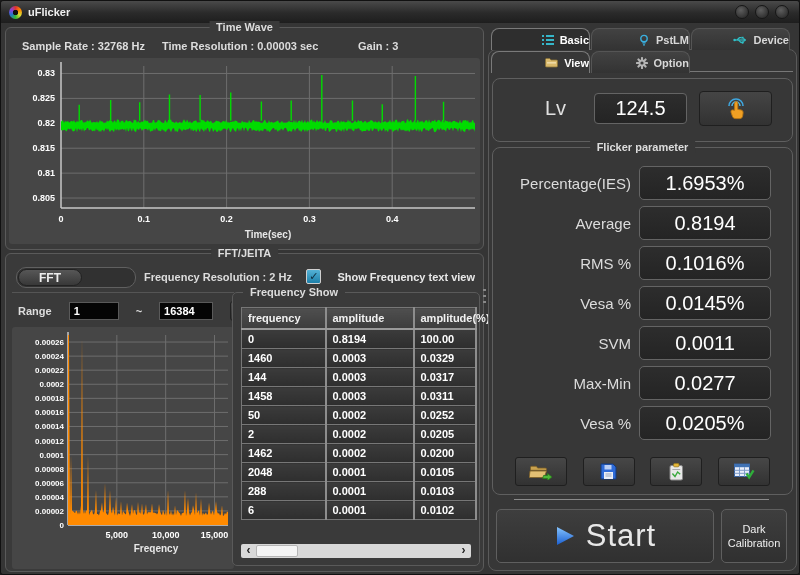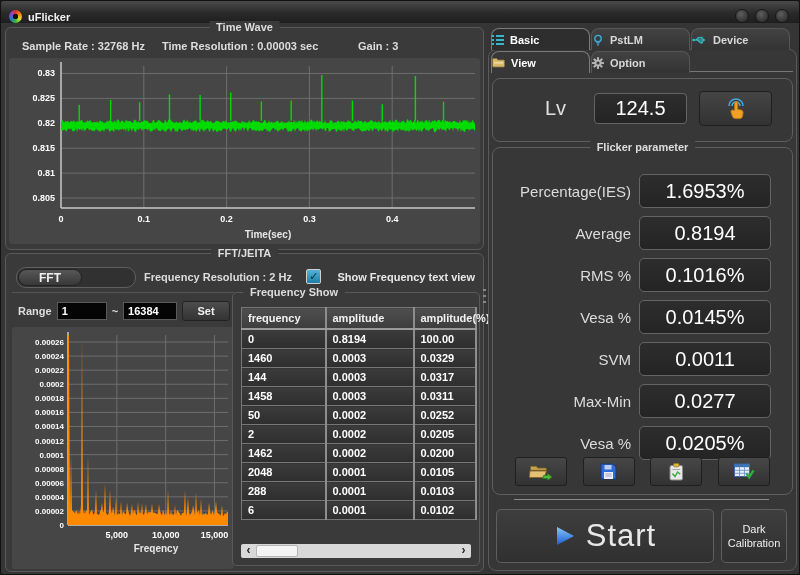--- a/index.html
+++ b/index.html
@@ -1,21 +1,21 @@
 <!DOCTYPE html>
 <html><head>
 <meta charset="utf-8">
 <style>
   html,body{margin:0;padding:0;width:800px;height:575px;overflow:hidden;background:#1b1b1b;
     font-family:"Liberation Sans","DejaVu Sans",sans-serif;}
   .window{position:absolute;inset:0;background:#353535;border:1px solid #111;border-radius:3px;}
   
   .titlebar{position:absolute;top:0;left:0;right:0;height:22px;
     background:linear-gradient(180deg,#4a4a4a,#2a2a2a 55%,#1e1e1e);
-    display:flex;align-items:flex-end;border-radius:3px 3px 0 0;}
+    display:flex;align-items:center;border-radius:3px 3px 0 0;}
   .app-icon{width:13px;height:13px;border-radius:50%;margin:0 6px 0 8px;
     background:radial-gradient(circle at 50% 50%,#111 0 2.5px,transparent 3px),
       conic-gradient(#d33 0deg,#f80 60deg,#dd3 120deg,#3b3 180deg,#27c 240deg,#84d 300deg,#d33 360deg);}
   .title{color:#f0f0f0;font-size:11px;font-weight:bold;}
   .win-btns{margin-left:auto;display:flex;gap:6px;padding-right:10px;}
   .winbtn{width:12px;height:12px;border-radius:50%;border:1px solid #171717;
     background:radial-gradient(circle at 40% 35%,#5e5e5e,#333 70%);}
   
   .panel{position:absolute;background:#3a3a3a;border:1px solid #5a5a5a;border-radius:6px;}
   .legend{position:absolute;top:-7px;font-size:11px;font-weight:bold;color:#ddd;
@@ -35,21 +35,21 @@
     background:linear-gradient(#575757,#383838);border:1px solid #222;
     color:#eee;font-size:12px;font-weight:bold;display:flex;align-items:center;justify-content:center;}
   .freq-res{position:absolute;left:138px;top:17px;font-size:11px;font-weight:bold;color:#ddd;}
   .chk{position:absolute;right:8px;top:15px;display:flex;align-items:center;gap:5px;cursor:default;}
   .chk .box{width:13px;height:13px;border:1px solid #cfcfcf;border-radius:2px;
     background:linear-gradient(#54b2d6,#1c7fa9);color:#0d2b3c;font-size:11px;line-height:12px;
     text-align:center;font-weight:bold;}
   .chk .lbl{font-size:11px;font-weight:bold;color:#e8e8e8;margin-left:11px;}
   .fft-div{position:absolute;top:38px;left:6px;width:222px;border-top:1px solid #555;}
   .fft-left{position:absolute;left:6px;top:40px;width:222px;bottom:4px;}
-  .range-row{position:absolute;left:6px;top:7px;display:flex;align-items:center;gap:5px;}
+  .range-row{position:absolute;left:6px;top:7px;display:flex;align-items:center;gap:17px;}
   .range-row .rl{font-size:11px;font-weight:bold;color:#ddd;}
   .range-row input{background:#050505;color:#fff;border:1px solid #5a5a5a;font-size:11px;
     font-weight:bold;height:14px;padding:1px 4px;font-family:inherit;}
   .inp-from{width:40px;} .inp-to{width:44px;}
   .tilde{color:#ddd;font-size:11px;font-weight:bold;}
   .set-btn{background:linear-gradient(#4d4d4d,#343434);border:1px solid #222;border-radius:3px;
     color:#eee;font-size:11px;font-weight:bold;height:20px;width:48px;font-family:inherit;}
   #fft-svg{position:absolute;left:0;top:33px;}
   
   .freq-list{position:absolute;left:226px;right:3px;top:38px;bottom:5px;
@@ -65,39 +65,39 @@
   .hscroll{position:absolute;left:8px;right:8px;bottom:7px;height:14px;background:#d8d8d8;
     border-radius:2px;display:flex;align-items:stretch;}
   .hscroll .arr{width:15px;text-align:center;color:#222;font-size:12px;line-height:13px;font-weight:bold;}
   .hscroll .track{flex:1;position:relative;}
   .hscroll .thumb{position:absolute;left:0;top:1px;bottom:1px;width:40px;background:#f4f4f4;
     border:1px solid #b5b5b5;border-radius:2px;}
   
   .right-col{position:absolute;left:487px;top:25px;width:309px;height:545px;}
   .right-body{position:absolute;left:0;right:0;top:23px;bottom:0;background:#373737;
     border:1px solid #5a5a5a;border-radius:8px;}
-  .tab{position:absolute;height:21px;width:97px;display:flex;align-items:center;justify-content:flex-start;
+  .tab{position:absolute;height:21px;width:97px;display:flex;align-items:center;justify-content:flex-end;
     gap:6px;font-size:11px;font-weight:bold;color:#d8d8d8;border:1px solid #555;border-bottom:none;
     border-radius:8px 8px 0 0;background:linear-gradient(#424242,#333);z-index:2;}
   .tab.active{background:#2e2e2e;border-color:#7a7a7a;color:#fff;}
   .tab.active.row2{background:#373737;}
   .tabline2{position:absolute;top:45px;left:202px;right:4px;border-top:1px solid #777;z-index:2;}
   .gbox{position:absolute;left:4px;right:4px;border:1px solid #5f5f5f;border-radius:8px;background:#373737;}
   .right-col .legend{background:#373737;}
   .view-box{top:52px;height:62px;}
   .lv-label{position:absolute;left:52px;top:18px;font-size:20px;color:#e0e0e0;}
   .lv-value{position:absolute;left:101px;top:14px;width:91px;height:29px;line-height:29px;
     text-align:center;font-size:20px;color:#fff;background:linear-gradient(#2d2d2d,#242424);
     border:1px solid #646464;border-radius:4px;}
   .touch-btn{position:absolute;left:206px;top:12px;width:71px;height:33px;
     background:linear-gradient(#454545,#323232);border:1px solid #1f1f1f;border-radius:4px;
     display:flex;align-items:center;justify-content:center;}
   .flicker-box{top:121px;height:346px;}
   #flicker-params{position:absolute;left:0;right:0;top:18px;}
-  .prow{display:flex;align-items:center;margin-bottom:6px;height:34px;margin-top:8px;}
+  .prow{display:flex;align-items:center;margin-bottom:6px;height:34px;}
   .plabel{width:138px;text-align:right;font-size:15px;color:#dcdcdc;padding-right:8px;}
   .valbox{width:130px;height:32px;line-height:32px;text-align:center;font-size:20px;color:#fff;
     background:linear-gradient(#2d2d2d,#242424);border:1px solid #646464;border-radius:5px;}
   .toolbar{position:absolute;left:0;right:0;top:309px;display:flex;justify-content:space-around;
     padding:0 14px;}
   .tool-btn{width:50px;height:27px;background:linear-gradient(#474747,#323232);
     border:1px solid #1f1f1f;border-radius:3px;display:flex;align-items:center;justify-content:center;}
   .rdivider{position:absolute;top:473px;left:26px;right:28px;border-top:1px solid #8a8a8a;}
   .start-btn{position:absolute;left:8px;top:483px;width:216px;height:52px;
     background:linear-gradient(#3e3e3e,#303030);border:1px solid #5f5f5f;border-radius:5px;

